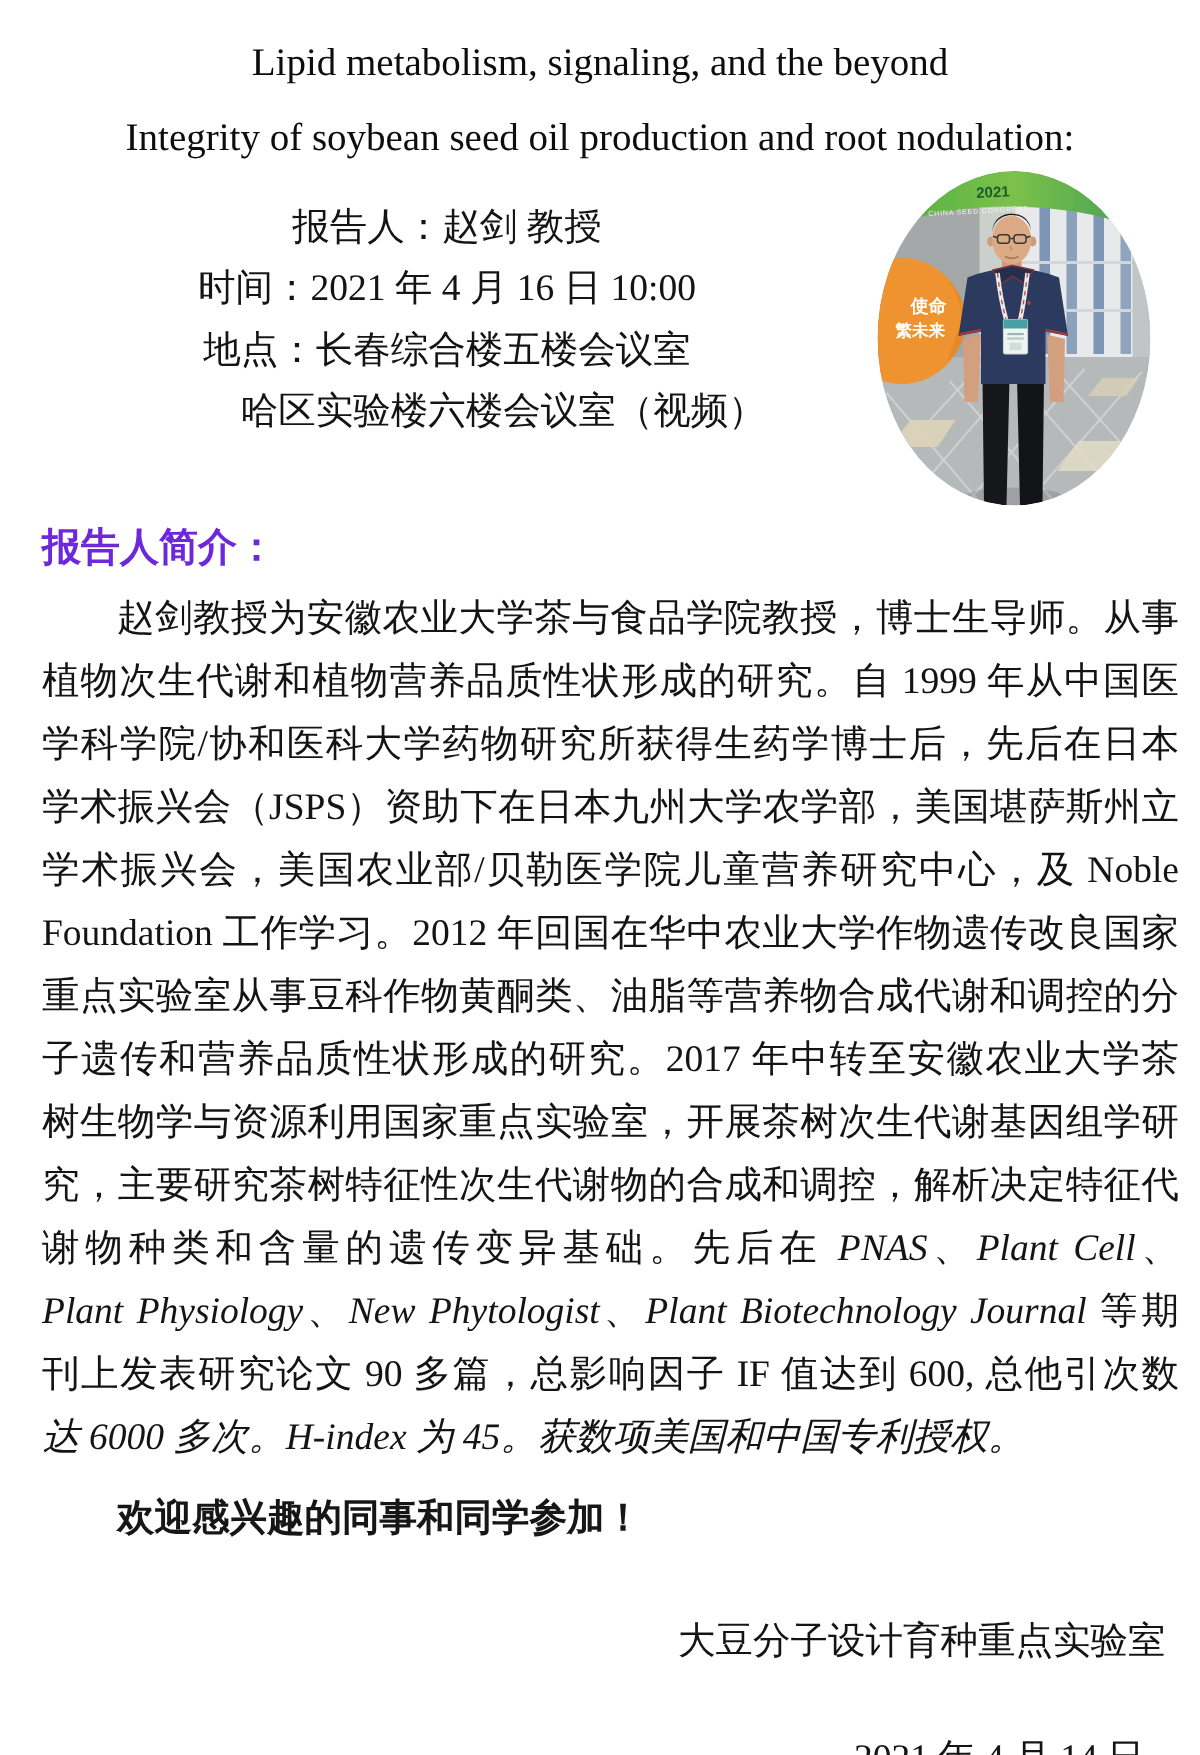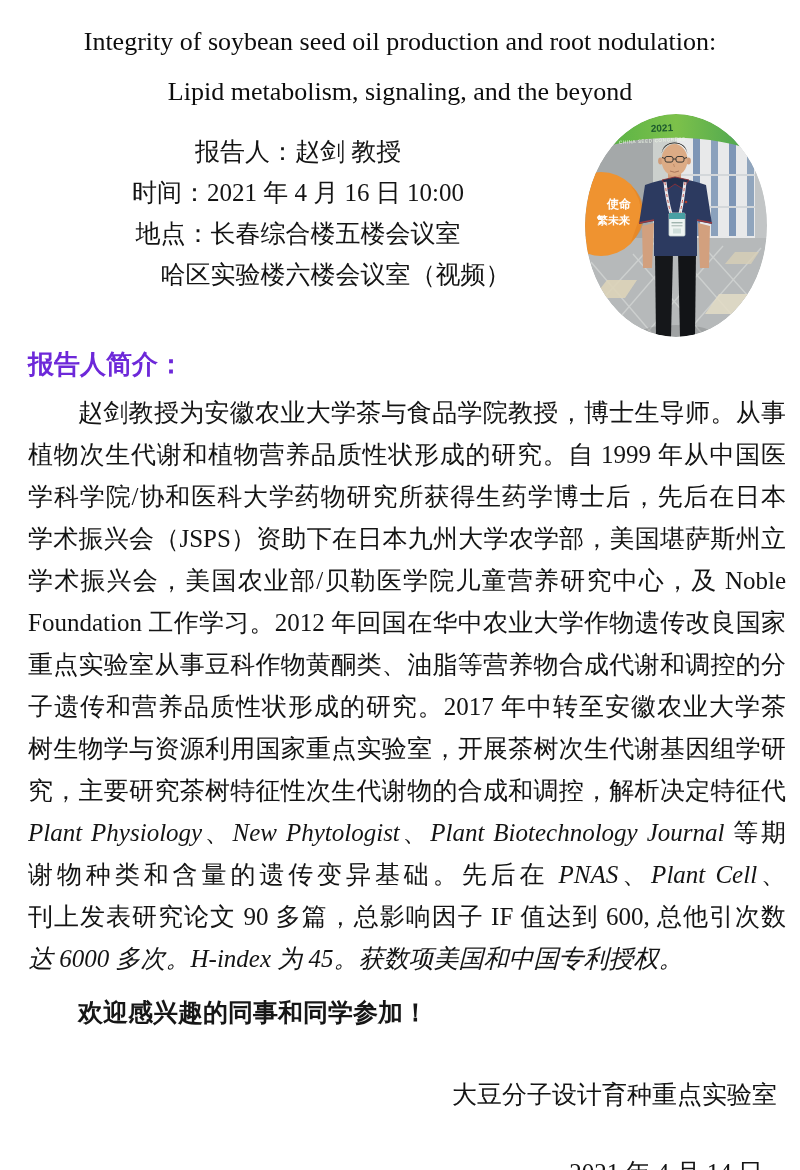--- a/index.html
+++ b/index.html
@@ -31,22 +31,22 @@
 
   .footer-org{position:absolute;right:23px;top:1079px;font-size:25px;line-height:32px;text-align:right;}
   .footer-date{position:absolute;right:37px;top:1117px;font-size:25px;line-height:32px;text-align:right;margin-top:40px;}
 </style>
 </head>
 <body>
 
 <div class="page">
 
   <div class="title-block">
+    <div>Lipid metabolism, signaling, and the beyond</div>
     <div>Integrity of soybean seed oil production and root nodulation:</div>
-    <div>Lipid metabolism, signaling, and the beyond</div>
   </div>
 
   <div class="info-block">
     <div class="info-line">报告人：赵剑 教授</div>
     <div class="info-line">时间：2021 年 4 月 16 日  10:00</div>
     <div class="info-line">地点：长春综合楼五楼会议室</div>
     <div class="info-line loc2">哈区实验楼六楼会议室（视频）</div>
   </div>
 
   <div class="photo-wrap">
@@ -150,22 +150,22 @@
     <div class="bl first">赵剑教授为安徽农业大学茶与食品学院教授，博士生导师。从事</div>
     <div class="bl">植物次生代谢和植物营养品质性状形成的研究。自 1999 年从中国医</div>
     <div class="bl">学科学院/协和医科大学药物研究所获得生药学博士后，先后在日本</div>
     <div class="bl">学术振兴会（JSPS）资助下在日本九州大学农学部，美国堪萨斯州立</div>
     <div class="bl">学术振兴会，美国农业部/贝勒医学院儿童营养研究中心，及 Noble</div>
     <div class="bl">Foundation 工作学习。2012 年回国在华中农业大学作物遗传改良国家</div>
     <div class="bl">重点实验室从事豆科作物黄酮类、油脂等营养物合成代谢和调控的分</div>
     <div class="bl">子遗传和营养品质性状形成的研究。2017 年中转至安徽农业大学茶</div>
     <div class="bl">树生物学与资源利用国家重点实验室，开展茶树次生代谢基因组学研</div>
     <div class="bl">究，主要研究茶树特征性次生代谢物的合成和调控，解析决定特征代</div>
+    <div class="bl"><span>谢物种类和含量的遗传变异基础。先后在 </span><i>PNAS</i><span>、</span><i>Plant Cell</i><span>、</span></div>
     <div class="bl"><i>Plant Physiology</i><span>、</span><i>New Phytologist</i><span>、</span><i>Plant Biotechnology Journal</i><span> 等期</span></div>
-    <div class="bl"><span>谢物种类和含量的遗传变异基础。先后在 </span><i>PNAS</i><span>、</span><i>Plant Cell</i><span>、</span></div>
     <div class="bl">刊上发表研究论文 90 多篇，总影响因子 IF 值达到 600, 总他引次数</div>
     <div class="bl last">达 6000 多次。H-index 为 45。获数项美国和中国专利授权。</div>
   </div>
 
   <div class="closing-line">欢迎感兴趣的同事和同学参加！</div>
 
   <div class="footer-org">大豆分子设计育种重点实验室</div>
   <div class="footer-date">2021 年 4 月 14 日</div>
 
 </div>

